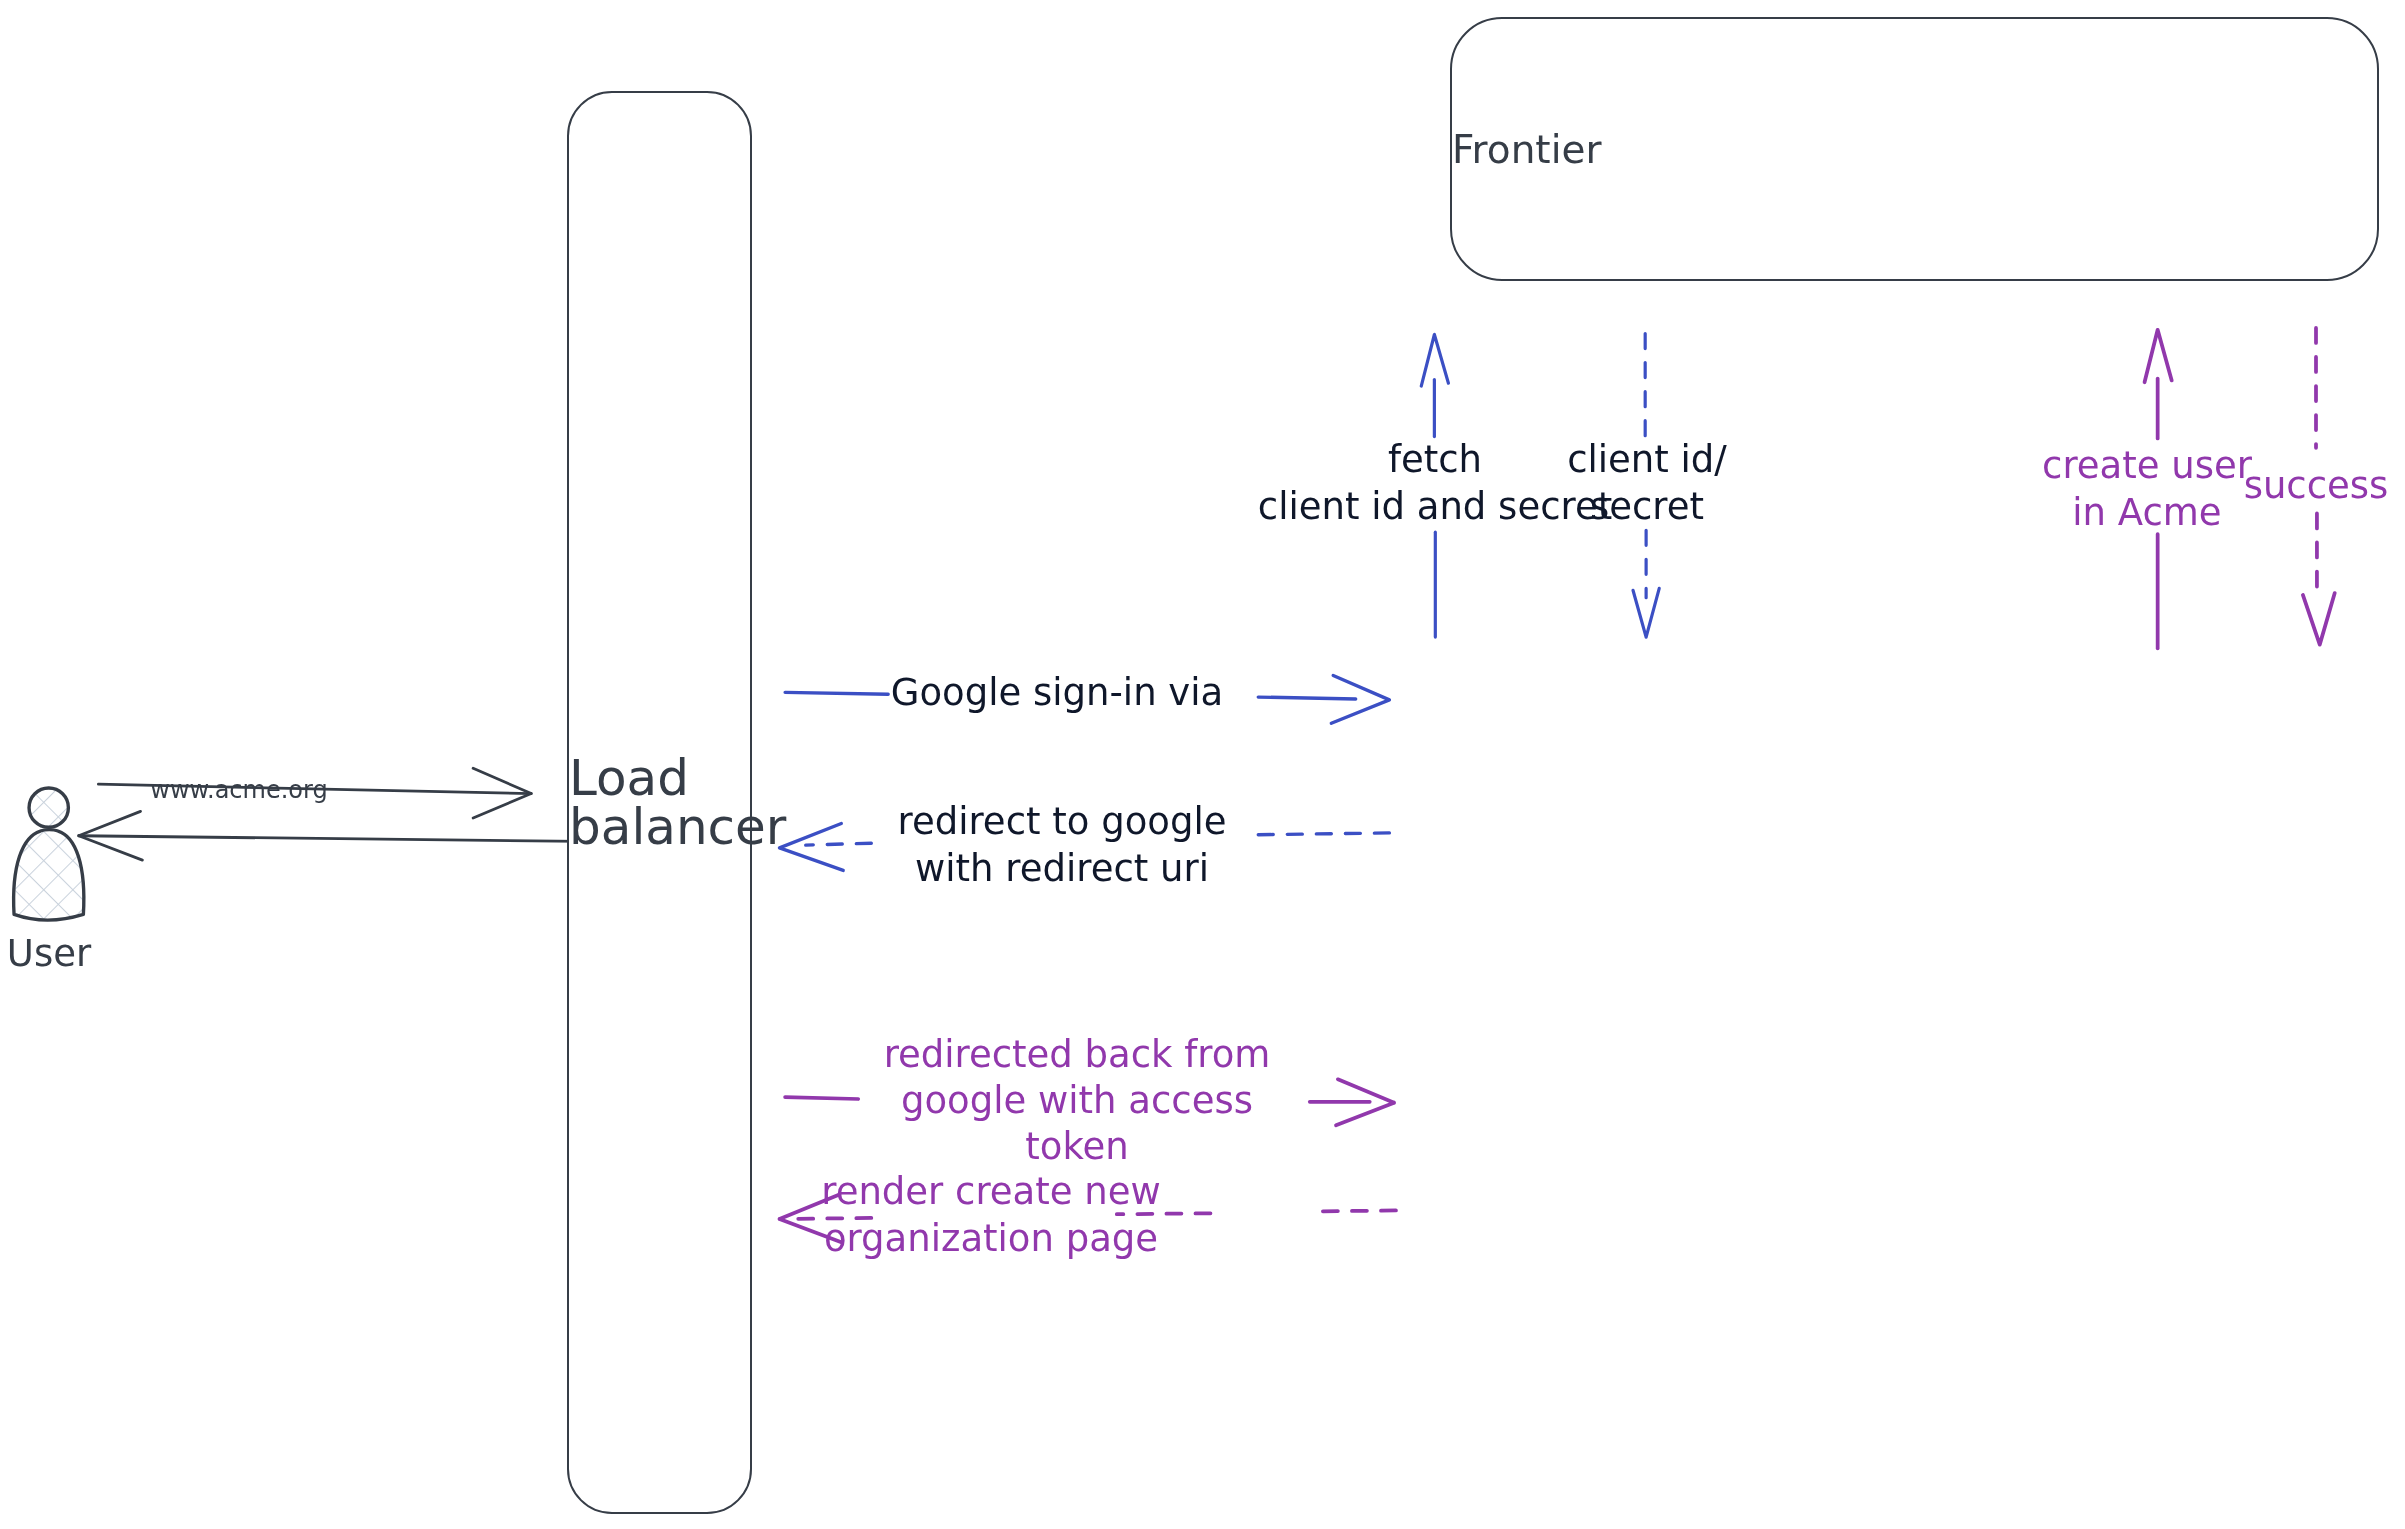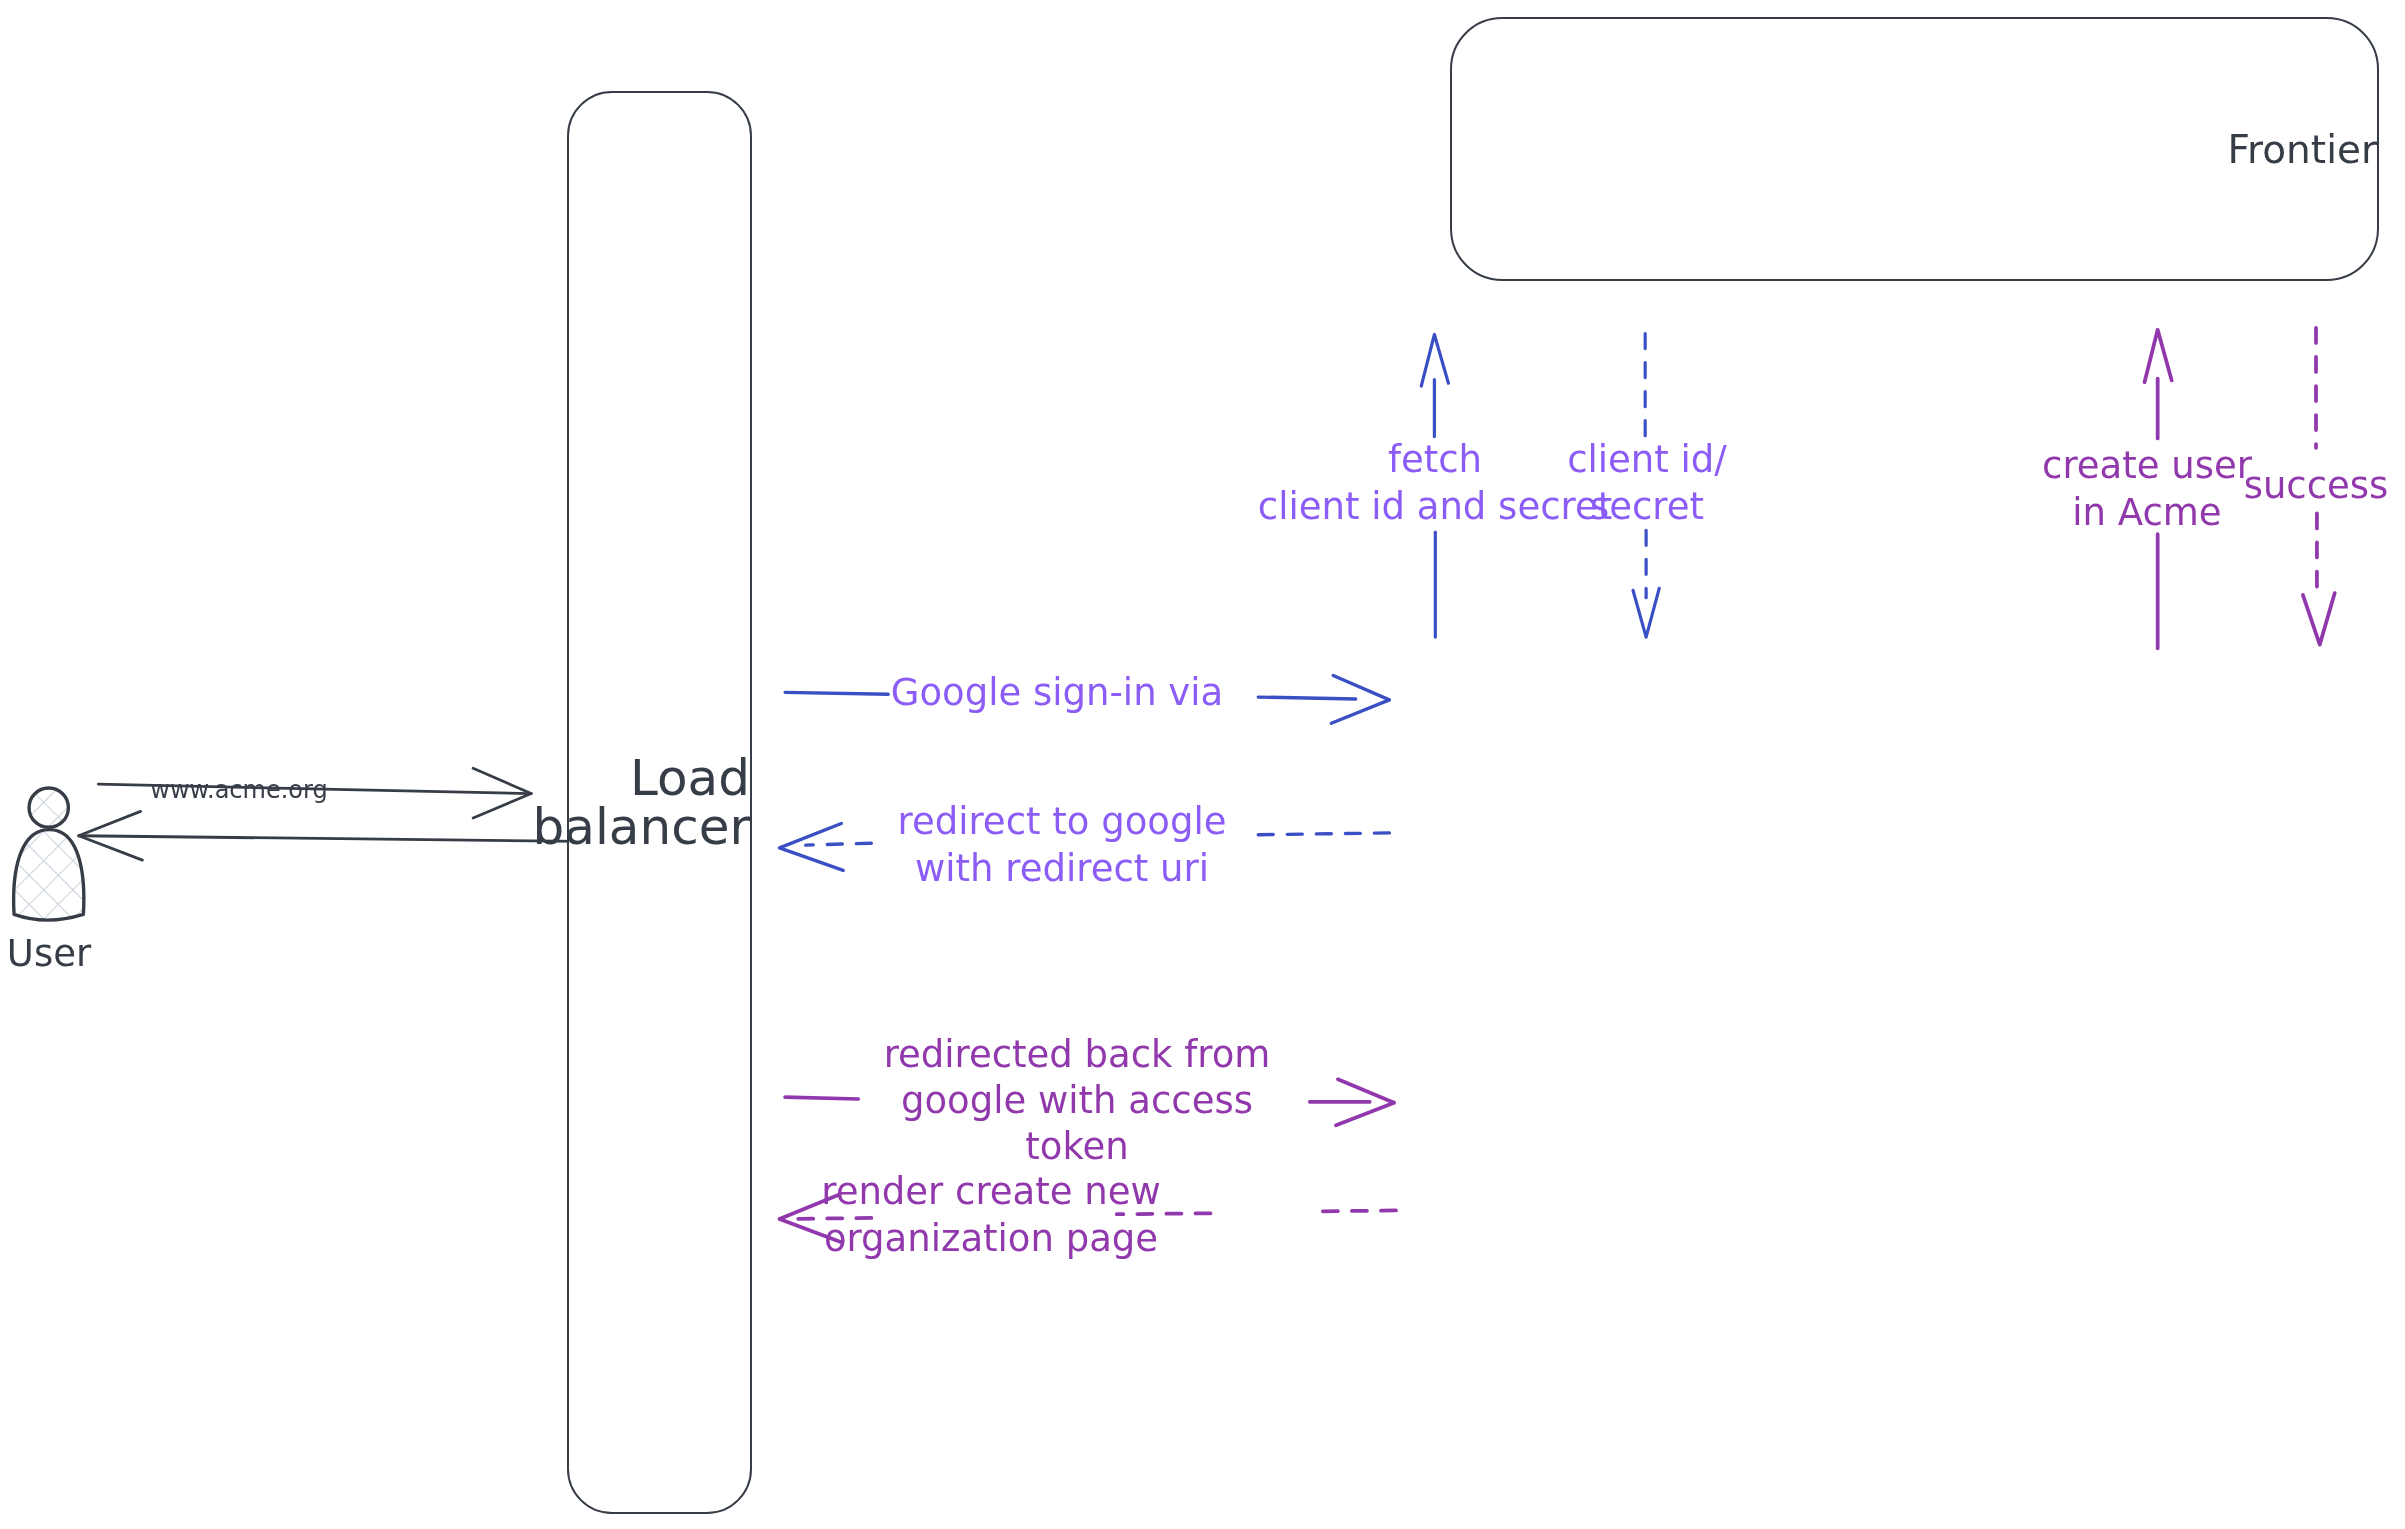--- a/index.html
+++ b/index.html
@@ -8,38 +8,38 @@
     width:2405px;height:1530px;
     background:#ffffff;
     font-family:"DejaVu Sans", sans-serif;
     overflow:hidden;
   }
   svg.overlay{position:absolute;left:0;top:0;z-index:1;}
   .node-box{
     position:absolute;
     background:#ffffff;
     border:2.8px solid #363d47;
-    display:flex;flex-direction:column;align-items:flex-end;justify-content:center;
+    display:flex;flex-direction:column;align-items:flex-start;justify-content:center;
     text-align:center;
     color:#363d47;
     z-index:2;
   }
   #box-load-balancer{left:567px;top:91px;width:181px;height:1419px;border-radius:45px;}
   #box-frontier{left:1450px;top:17px;width:925px;height:260px;border-radius:52px;}
   #box-frontend-manager{left:1432px;top:696px;width:928px;height:491px;border-radius:58px;}
   .box-label{font-size:50px;line-height:49px;white-space:nowrap;}
   .albl{
     position:absolute;
     transform:translate(-50%,-50%);
     text-align:center;
     white-space:nowrap;
     z-index:3;
     line-height:47px;
   }
-  .albl.blue{color:#8b5cf6;font-size:37px;}
+  .albl.blue{color:#0f172a;font-size:37px;}
   .albl.purple{color:#9138ac;font-size:37px;}
   .albl.dark{color:#363d47;}
   #lbl-acme{left:239px;top:790px;font-size:24px;}
   #lbl-user{left:49px;top:953px;font-size:37px;}
   #lbl-google-signin{left:1057px;top:692px;}
   #lbl-redirect-google{left:1062px;top:845px;}
   #lbl-redirected-back{left:1077px;top:1101px;line-height:46px;}
   #lbl-render-page{left:991px;top:1215px;}
   #lbl-fetch-client{left:1435px;top:483px;}
   #lbl-client-id-secret{left:1647px;top:483px;}

